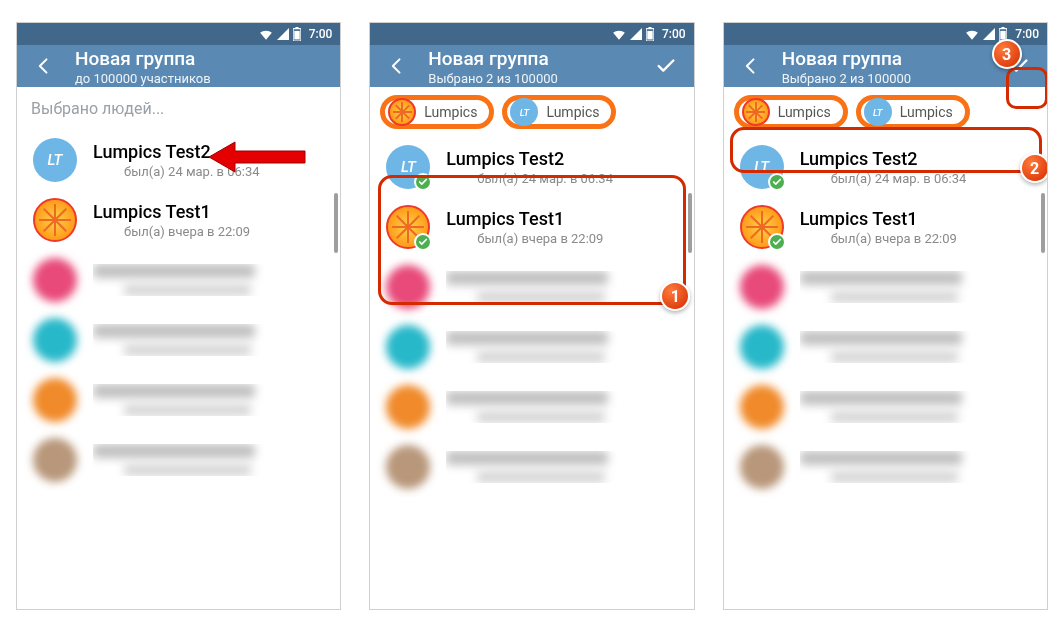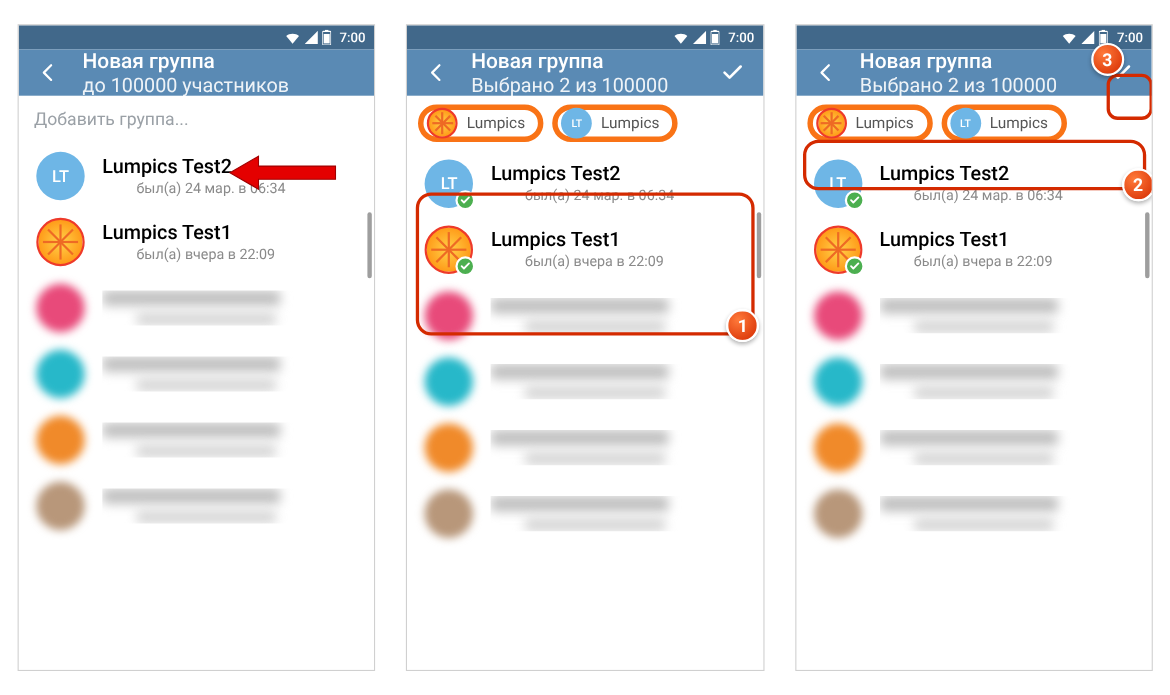--- a/index.html
+++ b/index.html
@@ -48,21 +48,21 @@
     padding: 0 10px 0 12px;
     position: relative;
   }
   .header .back {
     width: 30px; height: 30px;
     display:flex; align-items:center; justify-content:center;
     flex-shrink:0;
   }
   .header-titles { flex:1; padding-left: 16px; }
   .header-title { font-size: 19px; font-weight: 500; }
-  .header-sub { font-size: 18px; opacity: .9; margin-top:1px;}
+  .header-sub { font-size: 13px; opacity: .9; margin-top:1px;}
   .header .check {
     width: 36px; height: 36px;
     display:flex; align-items:center; justify-content:center;
     flex-shrink:0;
   }
   .search-row {
     padding: 12px 14px;
     font-size: 16px;
     color: #9aa0a6;
     border-bottom: 0px solid transparent;
@@ -93,20 +93,21 @@
     display:flex;
     align-items:center;
     padding: 8px 16px 8px 16px;
     gap: 16px;
   }
   .avatar {
     width: 44px; height: 44px; border-radius:50%;
     position:relative;
     display:flex; align-items:center; justify-content:center;
     flex-shrink:0;
+    font-style:italic;
   }
   .avatar.lt { background:#6eb6e6; color:#fff; font-size:15px; font-weight:500;}
   .avatar.orange { background: radial-gradient(circle at 50% 50%, #ffd24a 0%, #ff9c1a 70%); border:2px solid #ee3a2a;}
   .avatar.orange::before, .avatar.orange::after {
     content:""; position:absolute; background:#ee6a24;
   }
   .avatar.orange::before { width:2px; height:80%; left:calc(50% - 1px); top:10%;}
   .avatar.orange::after  { width:80%; height:2px; top:calc(50% - 1px); left:10%;}
   .avatar.orange .diag1, .avatar.orange .diag2 {
     position:absolute; width:80%; height:2px; background:#ee6a24; top:calc(50% - 1px); left:10%;
@@ -202,21 +203,21 @@
         <div class="back">
           <svg width="20" height="20" viewBox="0 0 24 24" fill="none">
             <path d="M15 4l-8 8 8 8" stroke="#fff" stroke-width="2.4" stroke-linecap="round" stroke-linejoin="round"></path>
           </svg>
         </div>
         <div class="header-titles">
           <div class="header-title">Новая группа</div>
           <div class="header-sub">до 100000 участников</div>
         </div>
       </div>
-      <div class="search-row">Добавить группа...</div>
+      <div class="search-row">Выбрано людей...</div>
       <div class="contacts">
         <div class="contact-row">
           <div style="position:relative">
             <div class="avatar lt" style="width:44px;height:44px;font-size:14.96px">LT</div>
           </div>
           <div class="contact-texts">
             <div class="contact-name">Lumpics Test2</div>
             <div class="contact-status">был(а) 24 мар. в 06:34</div>
           </div>
         </div>

